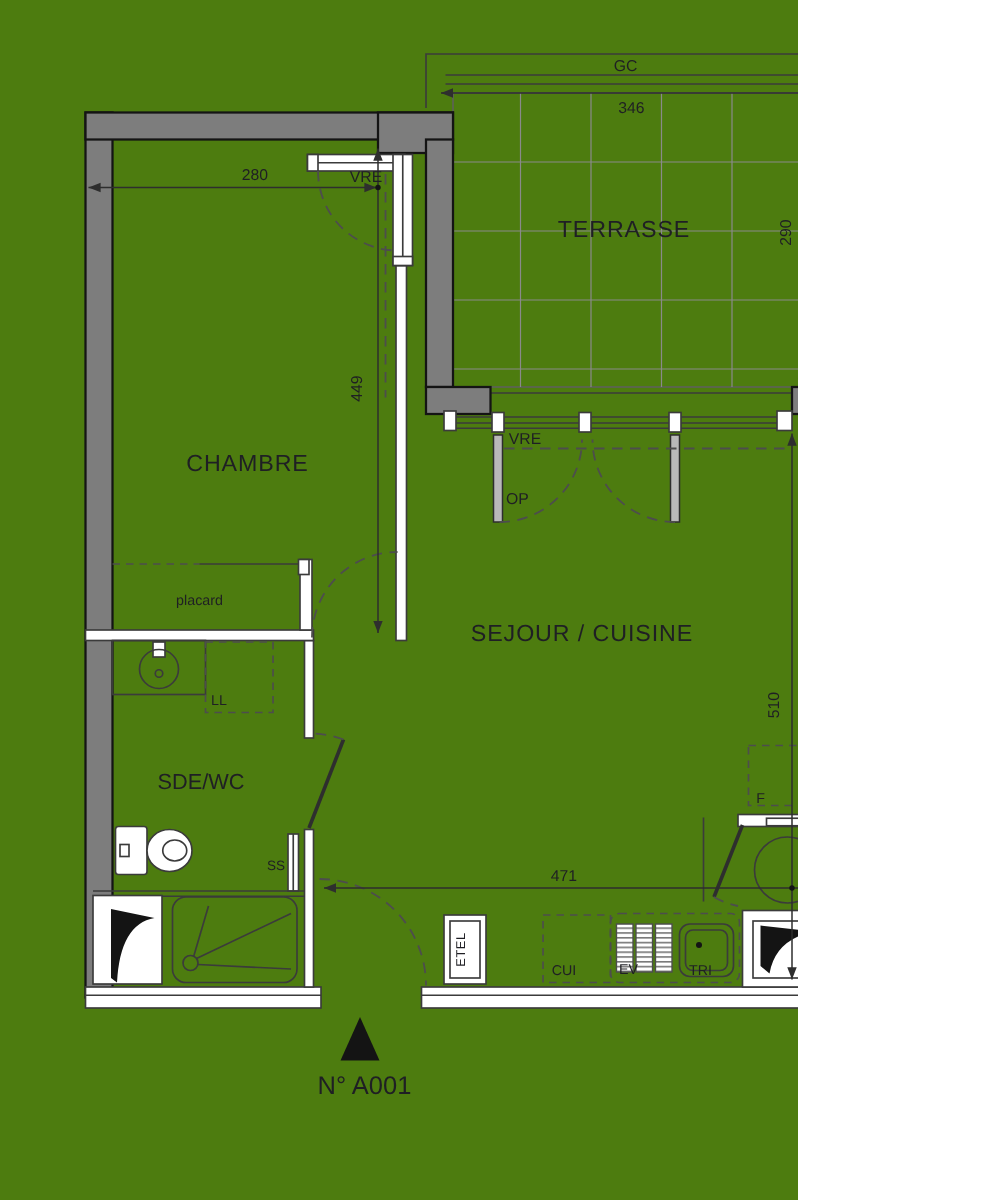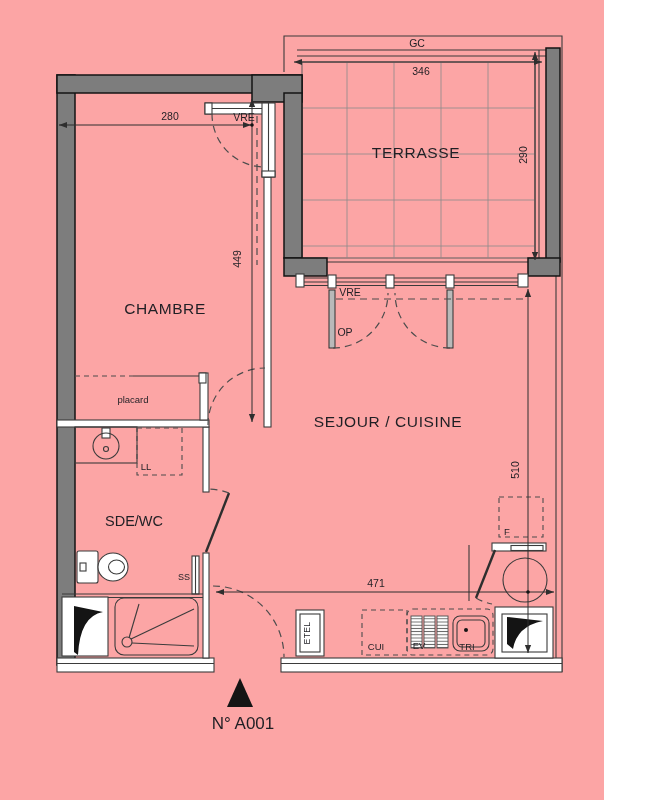--- a/index.html
+++ b/index.html
@@ -1,16 +1,16 @@
 <!DOCTYPE html>
 <html><head>
 <meta charset="utf-8">
 <style>
   html,body{margin:0;padding:0;background:#ffffff}
-  .stage{position:relative;width:604px;height:800px;background:#fca5a5;overflow:hidden;
+  .stage{position:relative;width:532px;height:800px;background:#4d7c0f;overflow:hidden;
          font-family:"Liberation Sans",sans-serif}
   svg{display:block}
   svg text{fill:#1f1f24;font-family:"Liberation Sans",sans-serif}
   .thin{stroke:#3b3b3b;stroke-width:1.1;fill:none}
   .thinw{stroke:#3b3b3b;stroke-width:1.1;fill:#ffffff}
   .walls{stroke:#141414;stroke-width:1.5}
   .grid{stroke:#8a8a8a;stroke-width:0.8}
   .gridb{stroke:#5f5f5f;stroke-width:1;fill:none}
   .dash{stroke:#4d4d4d;stroke-width:1.2;fill:none;stroke-dasharray:7 5}
   .dashf{stroke:#4d4d4d;stroke-width:1.1;fill:none;stroke-dasharray:5 4}

